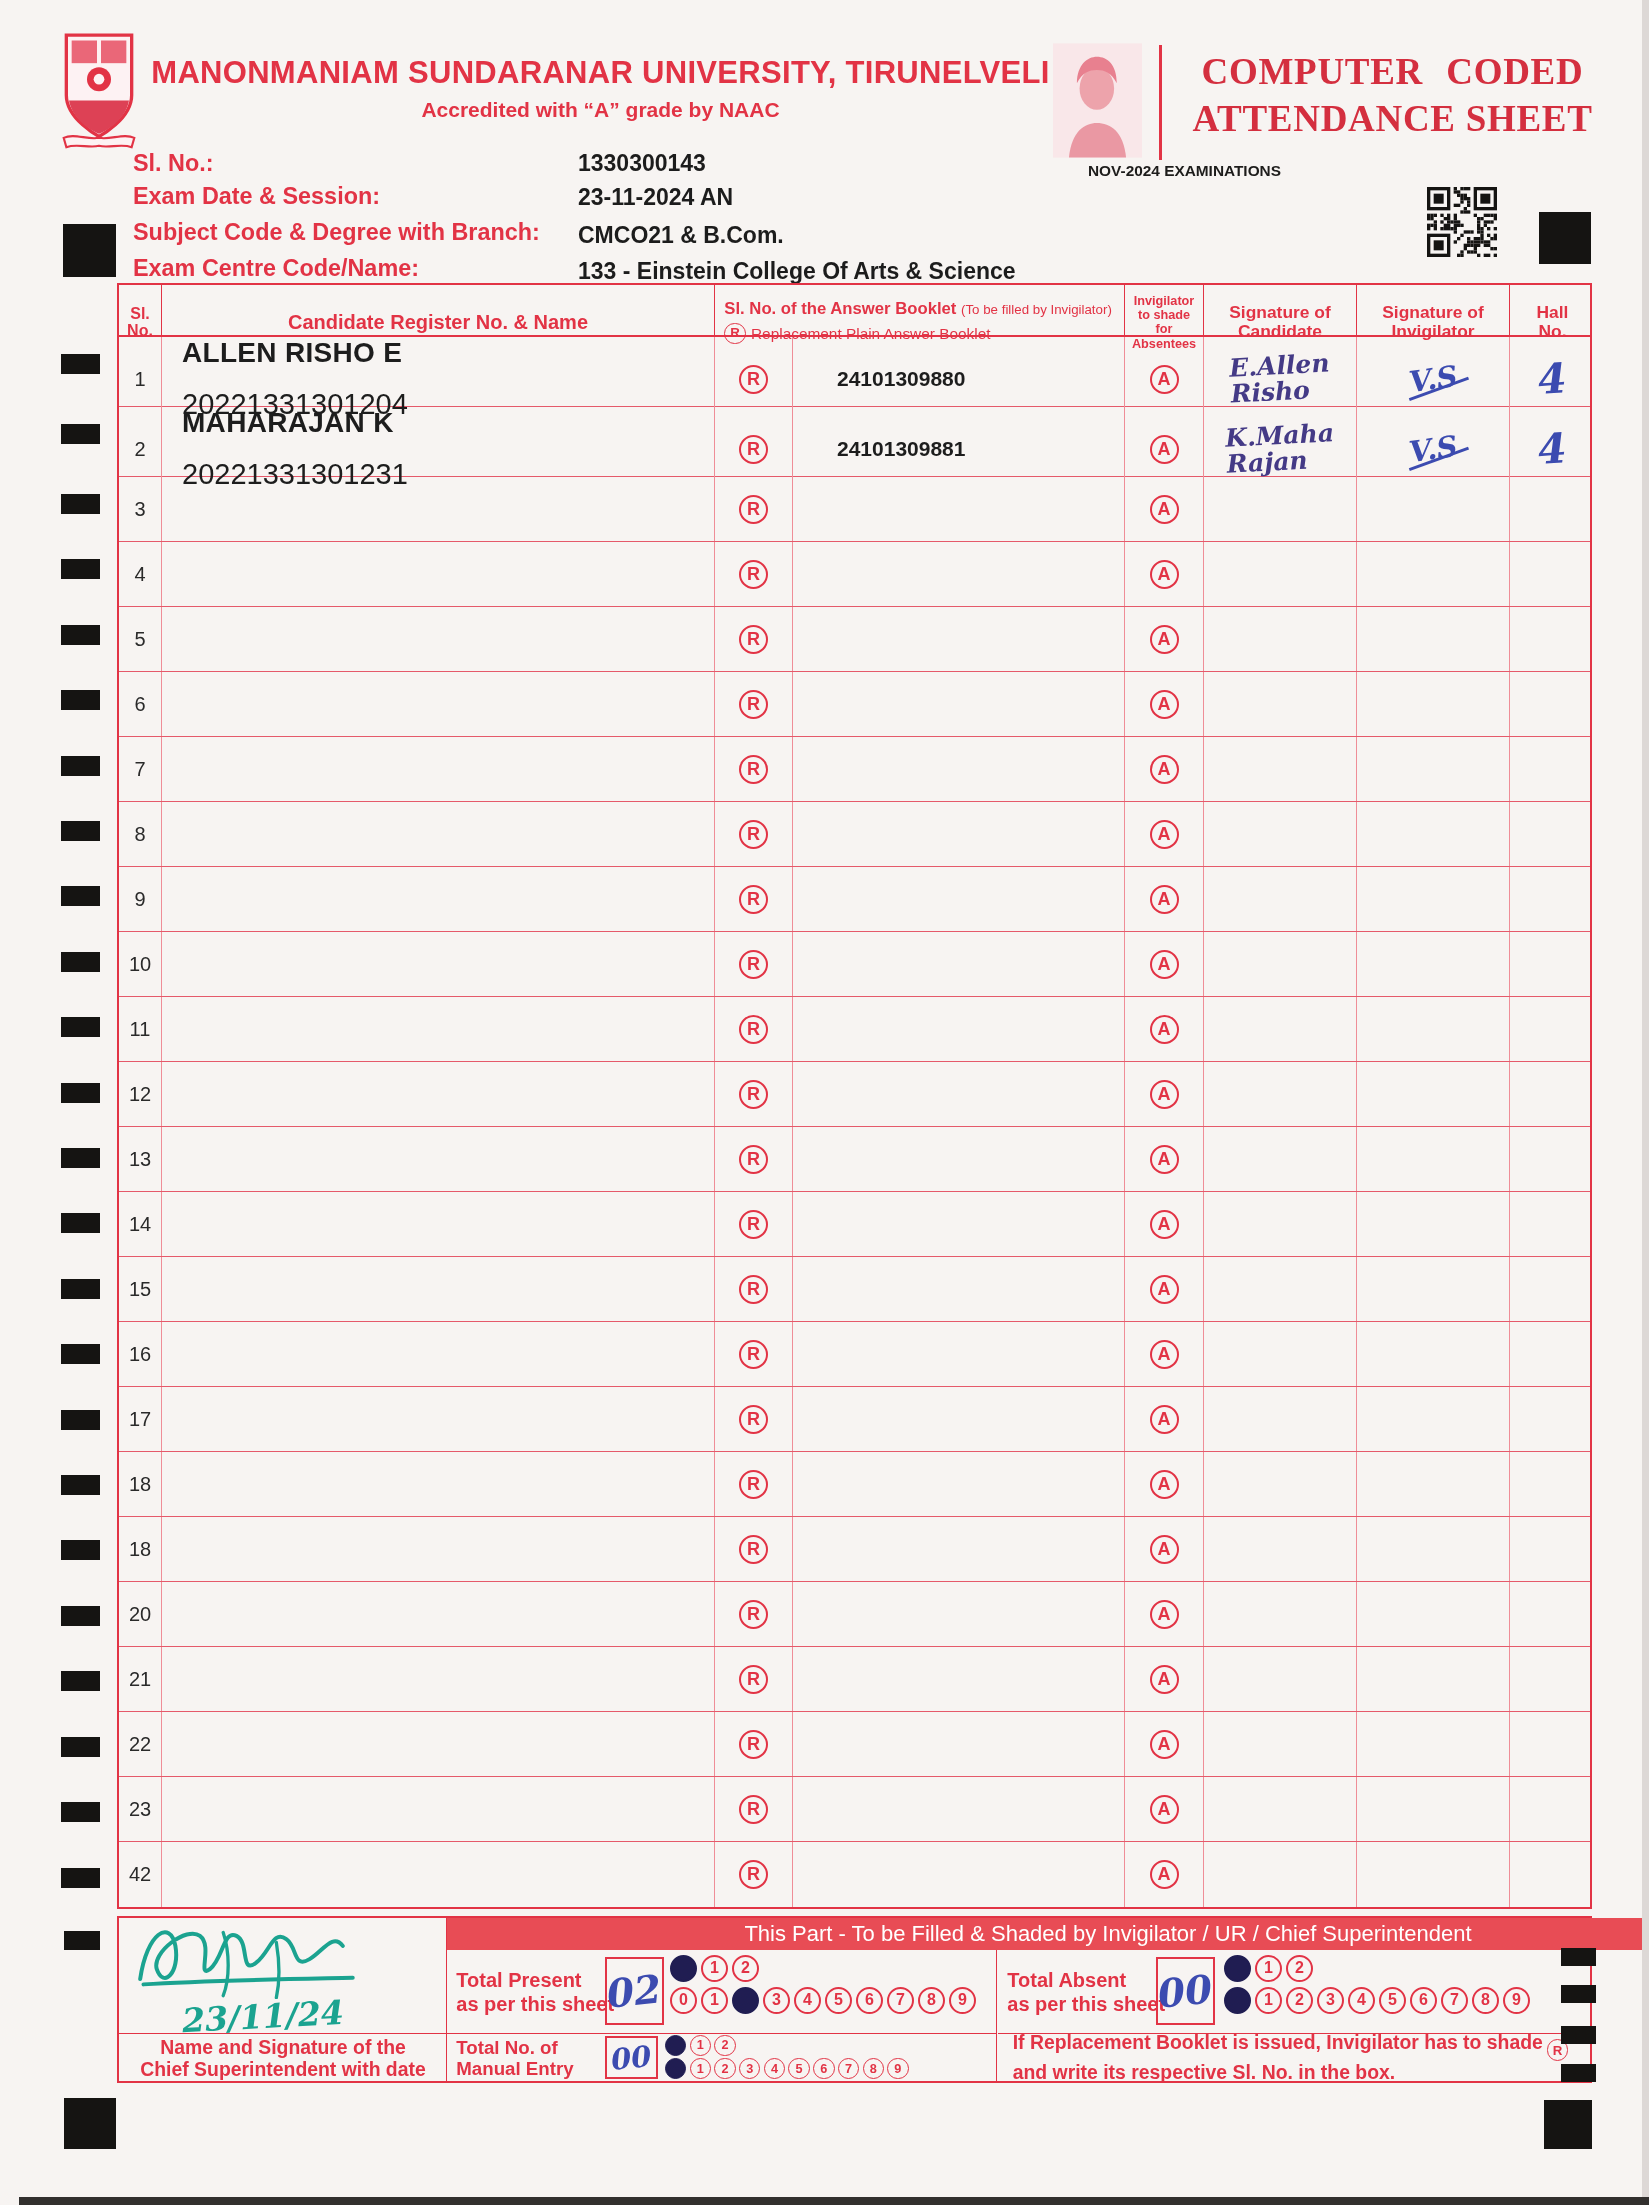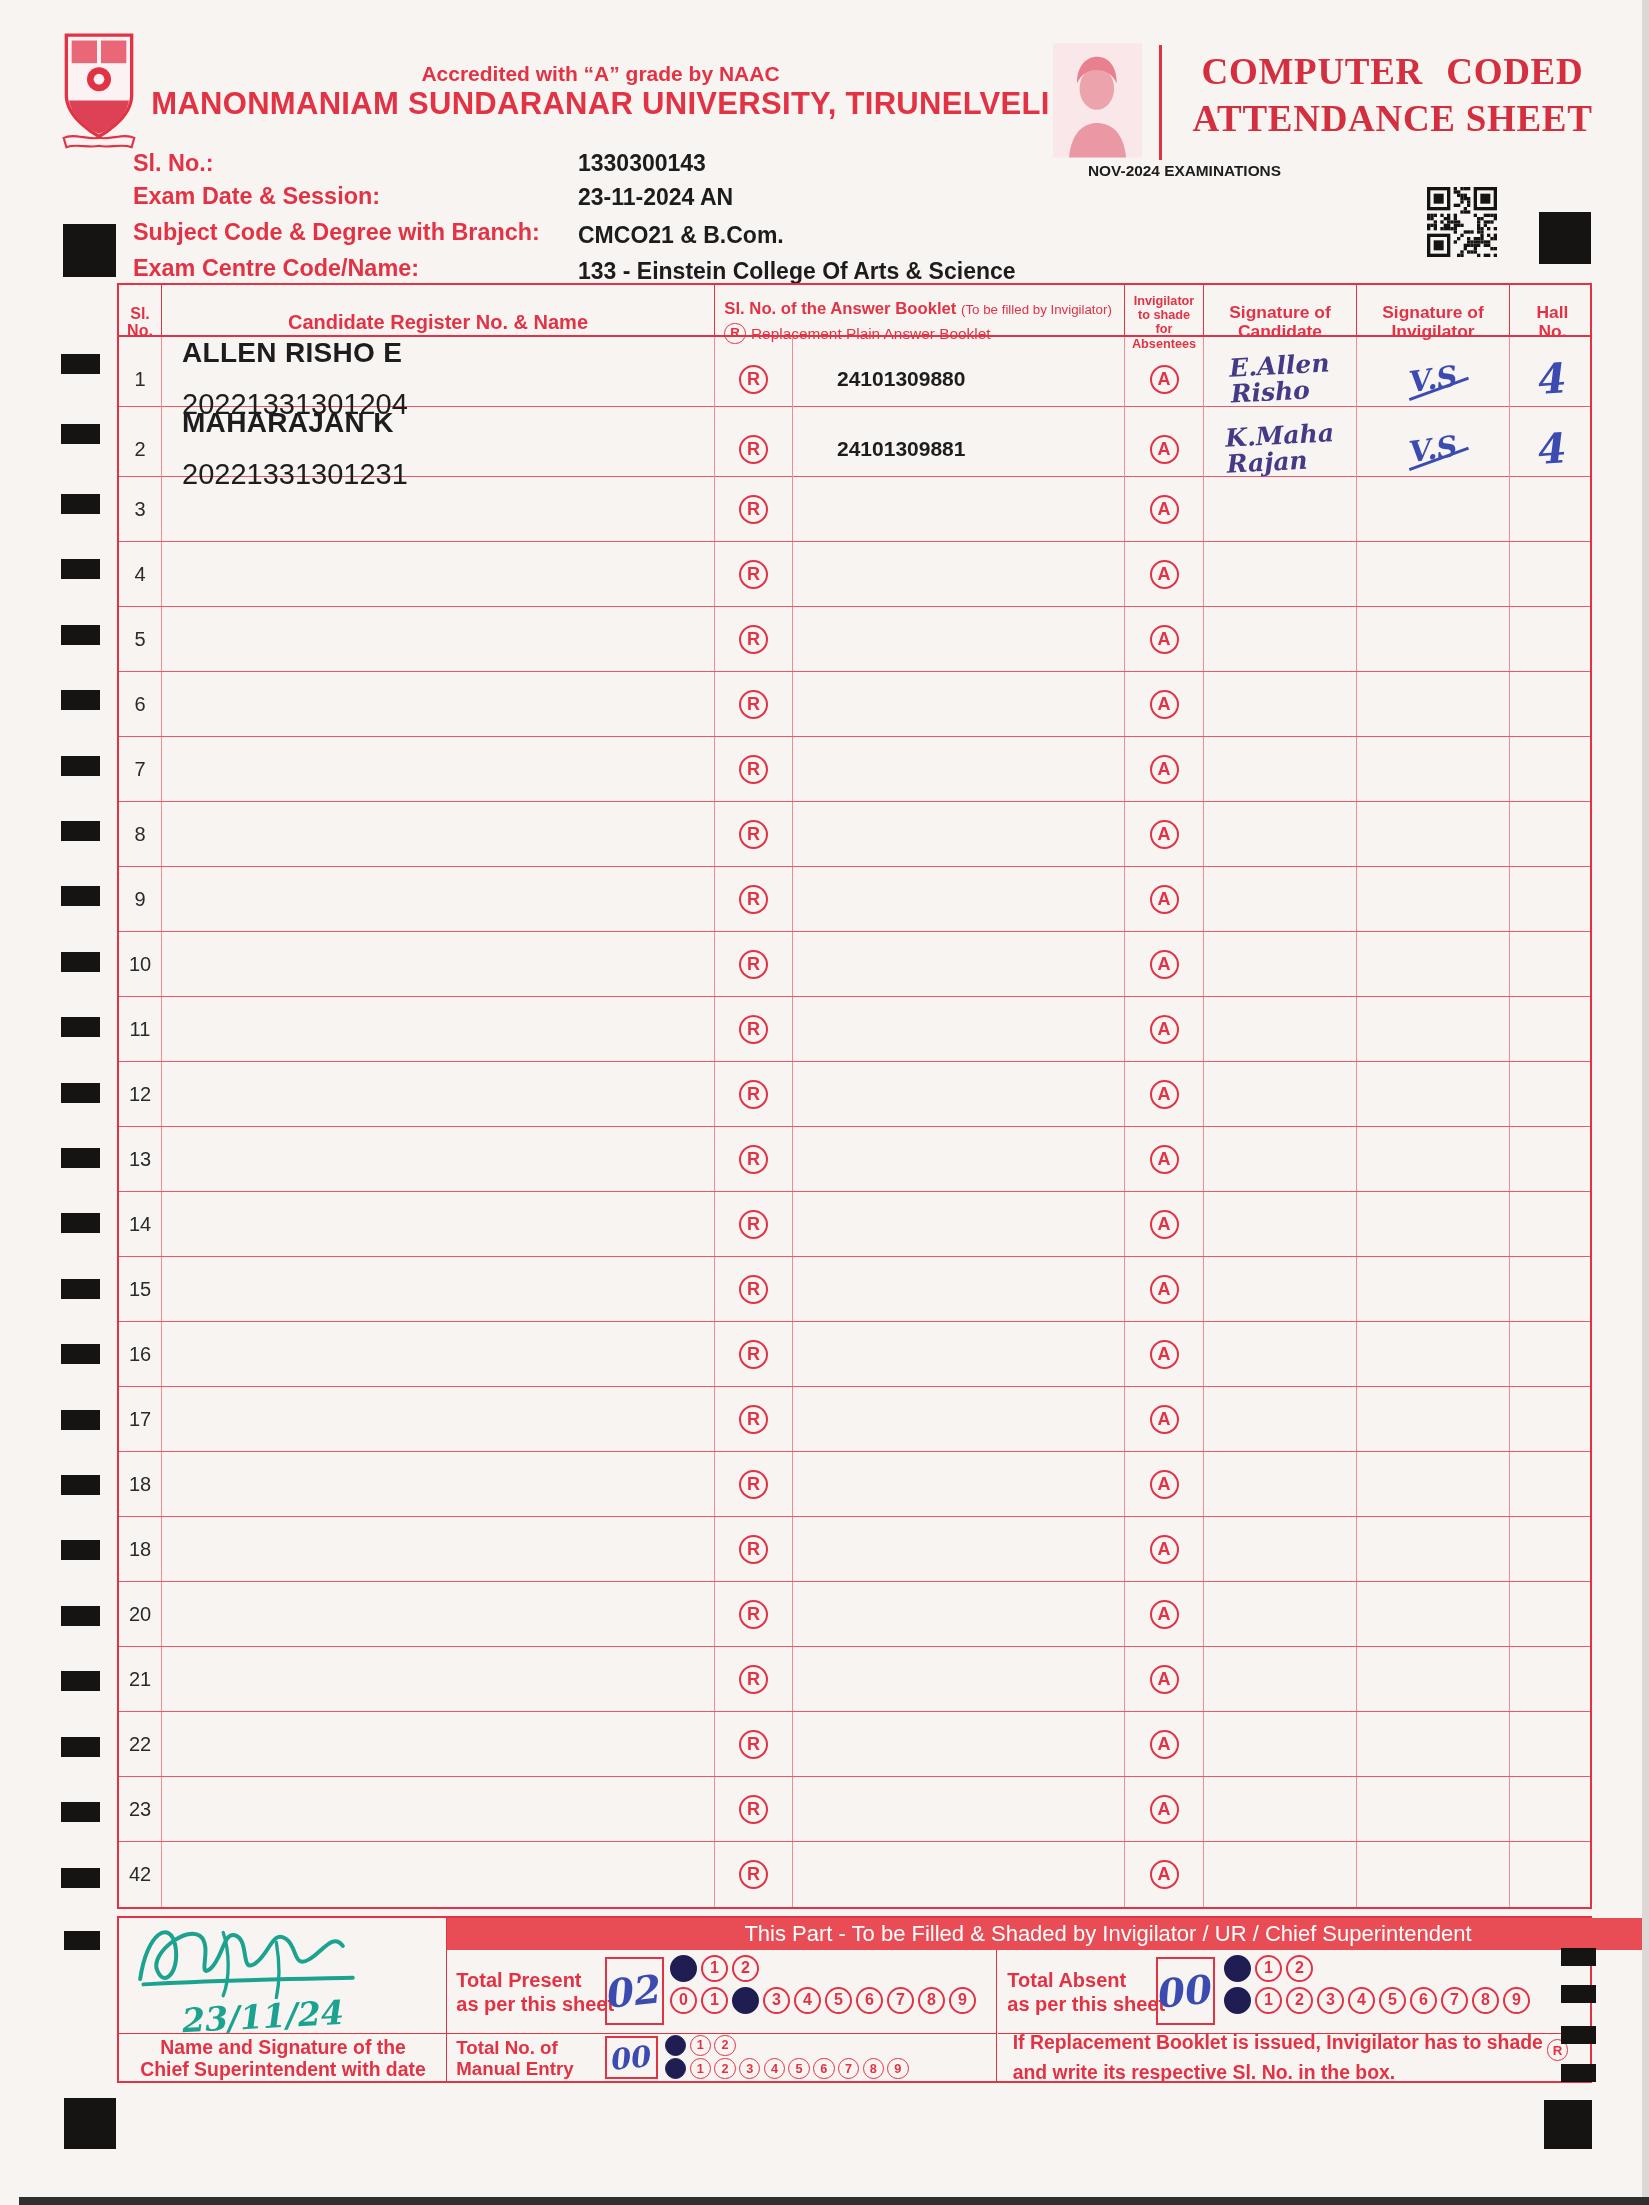--- a/index.html
+++ b/index.html
@@ -110,22 +110,22 @@
     <path d="M4,3 H53 V48 C53,66 28.5,79 28.5,79 C28.5,79 4,66 4,48 Z" fill="#fdf2f3" stroke="#e23345" stroke-width="2.5"></path>
     <rect x="8" y="7" width="19" height="17" fill="#e8586a" opacity="0.9"></rect>
     <rect x="30" y="7" width="19" height="17" fill="#e8586a" opacity="0.9"></rect>
     <circle cx="28.5" cy="36" r="9" fill="#e23345"></circle>
     <circle cx="28.5" cy="36" r="4" fill="#fdf2f3"></circle>
     <path d="M6,52 H51 C49,64 38,73 28.5,77 C19,73 8,64 6,52 Z" fill="#dd4155"></path>
     <path d="M2,80 C10,76 20,82 28.5,80 C37,82 47,76 55,80 L53,87 C45,84 36,88 28.5,86 C21,88 12,84 4,87 Z" fill="#fdf2f3" stroke="#e23345" stroke-width="1.6"></path>
   </svg>
 
   <div class="abs" id="univ-block">
+    <div id="univ-title">MANONMANIAM SUNDARANAR UNIVERSITY, TIRUNELVELI</div>
     <div id="univ-accred">Accredited with “A” grade by NAAC</div>
-    <div id="univ-title">MANONMANIAM SUNDARANAR UNIVERSITY, TIRUNELVELI</div>
   </div>
 
   <svg class="abs" style="left:1053px;top:43px" width="89" height="115" viewBox="0 0 67 86">
     <rect x="0" y="0" width="67" height="86" fill="#f9e7e9"></rect>
     <path d="M12,86 C14,66 24,60 33,60 C43,60 53,66 55,86 Z" fill="#ea98a3"></path>
     <ellipse cx="33" cy="34" rx="13" ry="16" fill="#eda3ab"></ellipse>
     <path d="M18,30 C18,16 26,10 33,10 C41,10 48,16 48,30 C44,22 39,20 33,20 C27,20 22,22 18,30 Z" fill="#e8808f"></path>
   </svg>
   <div class="abs" id="vdivider"></div>
 

